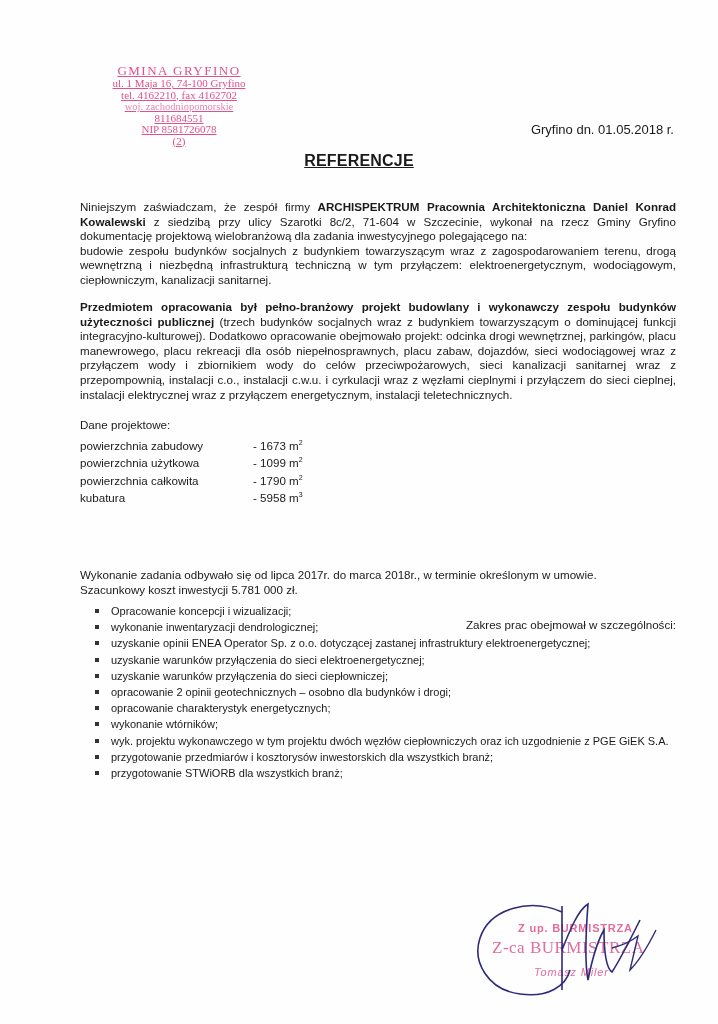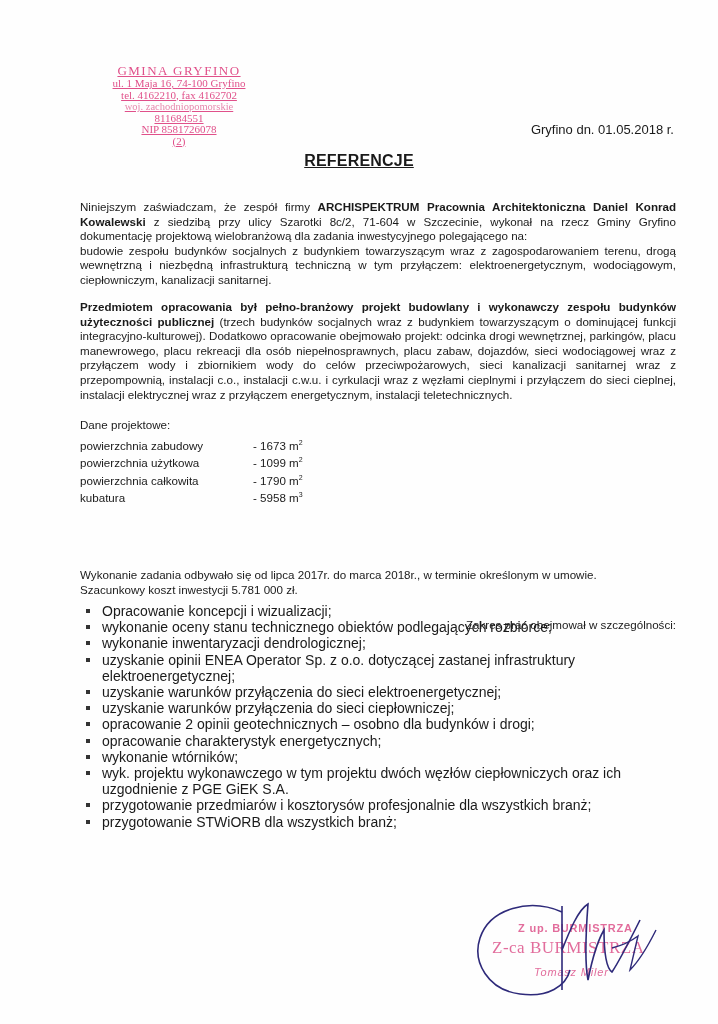--- a/index.html
+++ b/index.html
@@ -29,21 +29,21 @@
   .para6 { top: 862px; font-weight: bold; text-align: left; }
 
   .b { font-weight: bold; }
   .block { display: block; }
 
   .specs { position: absolute; left: 80px; top: 434px; font-size: 11.6px; }
   .spec-row { display: flex; height: 17.5px; align-items: flex-end; }
   .spec-label { width: 173px; }
   .spec-value sup { font-size: 7px; vertical-align: 5px; }
 
-  .list { position: absolute; left: 83px; top: 603px; width: 590px; font-size: 14px; line-height: 16.2px; margin: 0; padding: 0; list-style: none; }
+  .list { position: absolute; left: 92px; top: 603px; width: 590px; font-size: 11px; line-height: 16.2px; margin: 0; padding: 0; list-style: none; }
   .list li { position: relative; padding-left: 19px; }
   .list li .bullet { position: absolute; left: 3px; top: 6px; width: 4px; height: 4px; background: #333; }
 
   .signature { position: absolute; left: 470px; top: 890px; width: 230px; height: 120px; }
   .sig-stamp-1 { position: absolute; left: 48px; top: 32px; color: #e26d9c; font-size: 11px; letter-spacing: 0.8px; font-weight: bold; }
   .sig-stamp-2 { position: absolute; left: 22px; top: 48px; color: #e26d9c; font-family: "Liberation Serif", serif; font-size: 17px; letter-spacing: 0.5px; }
   .sig-stamp-3 { position: absolute; left: 64px; top: 76px; color: #e26d9c; font-size: 11px; font-style: italic; letter-spacing: 0.8px; }
   .sig-svg { position: absolute; left: 0; top: 0; }
 </style>
 </head>
@@ -97,30 +97,29 @@
 
   <div class="body-text para4">
     <span class="block">Wykonanie zadania odbywało się od lipca 2017r. do marca 2018r., w terminie określonym w umowie.</span>
     <span class="block">Szacunkowy koszt inwestycji 5.781 000 zł.</span>
   </div>
 
   <div class="body-text para5">Zakres prac obejmował w szczególności:</div>
 
   <ul class="list">
     <li><span class="bullet"></span><span>Opracowanie koncepcji i wizualizacji;</span></li>
-    <li><span class="bullet"></span><span>wykonanie oceny stanu technicznego obiektów podlegających rozbiórce;</span></li>
     <li><span class="bullet"></span><span>wykonanie inwentaryzacji dendrologicznej;</span></li>
     <li><span class="bullet"></span><span>uzyskanie opinii ENEA Operator Sp. z o.o. dotyczącej zastanej infrastruktury elektroenergetycznej;</span></li>
     <li><span class="bullet"></span><span>uzyskanie warunków przyłączenia do sieci elektroenergetycznej;</span></li>
     <li><span class="bullet"></span><span>uzyskanie warunków przyłączenia do sieci ciepłowniczej;</span></li>
     <li><span class="bullet"></span><span>opracowanie 2 opinii geotechnicznych – osobno dla budynków i drogi;</span></li>
     <li><span class="bullet"></span><span>opracowanie charakterystyk energetycznych;</span></li>
     <li><span class="bullet"></span><span>wykonanie wtórników;</span></li>
     <li><span class="bullet"></span><span>wyk. projektu wykonawczego w tym projektu dwóch węzłów ciepłowniczych oraz ich uzgodnienie z PGE GiEK S.A.</span></li>
-    <li><span class="bullet"></span><span>przygotowanie przedmiarów i kosztorysów profesjonalnie dla wszystkich branż;</span></li>
+    <li><span class="bullet"></span><span>przygotowanie przedmiarów i kosztorysów inwestorskich dla wszystkich branż;</span></li>
     <li><span class="bullet"></span><span>przygotowanie STWiORB dla wszystkich branż;</span></li>
   </ul>
 
 
   <div class="signature">
     <div class="sig-stamp-1">Z up. BURMISTRZA</div>
     <div class="sig-stamp-2">Z-ca BURMISTRZA</div>
     <div class="sig-stamp-3">Tomasz Miler</div>
     <svg class="sig-svg" width="230" height="120" viewBox="0 0 230 120">
       <path d="M92 22 C60 8 20 18 10 48 C2 72 18 100 50 104 C78 108 96 96 100 80" fill="none" stroke="#2e2a7a" stroke-width="1.6"></path>

